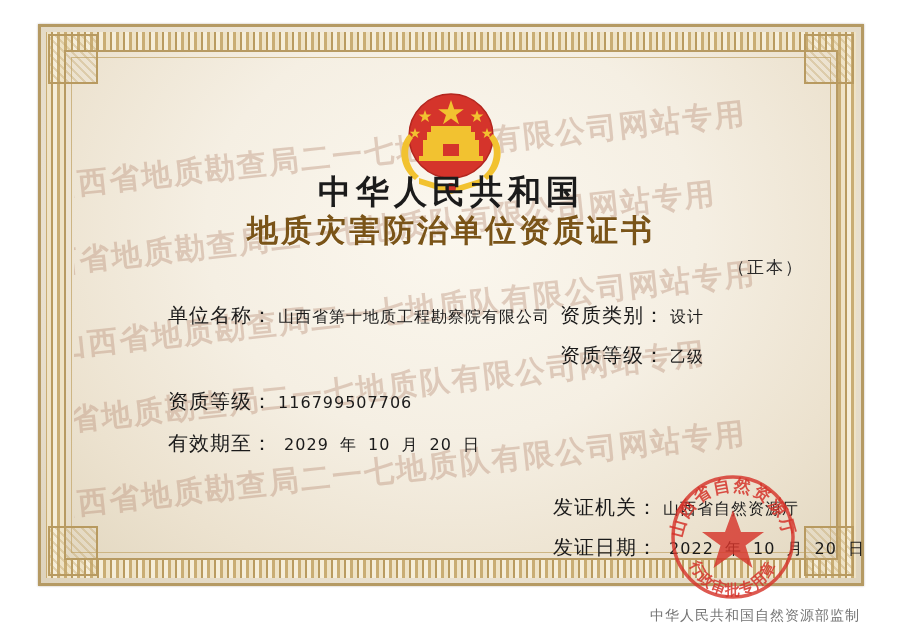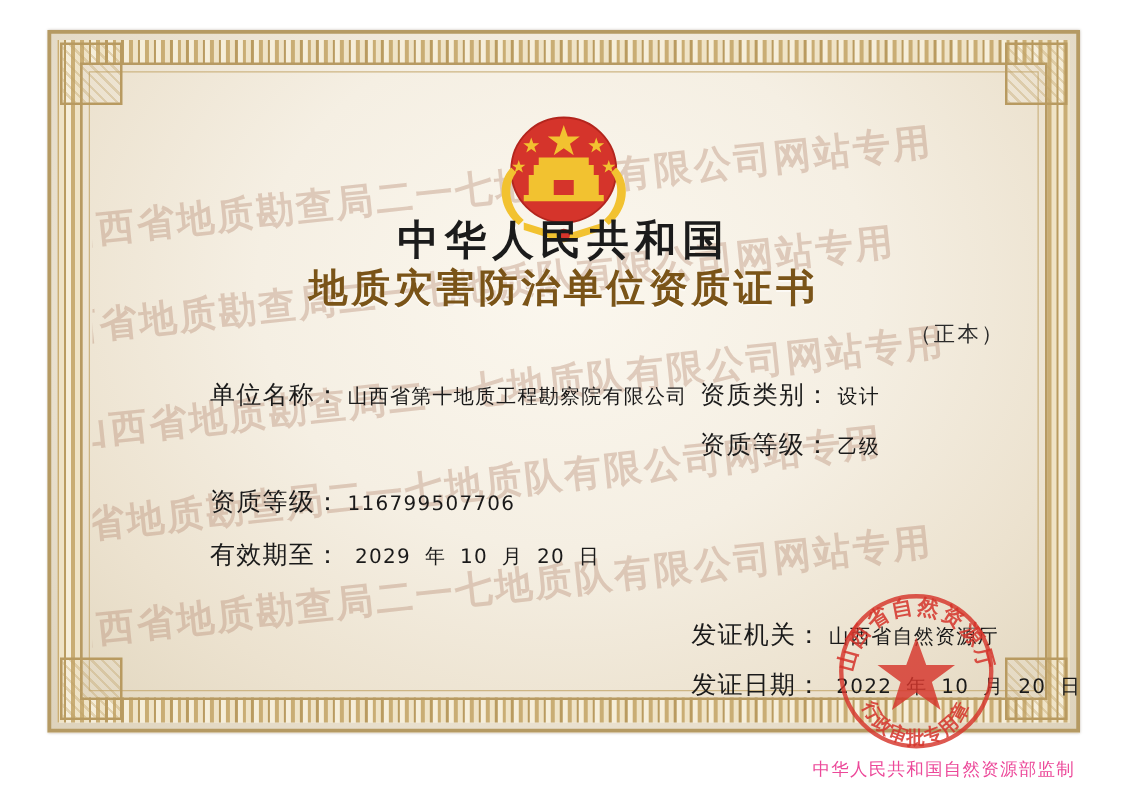--- a/index.html
+++ b/index.html
@@ -180,21 +180,21 @@
     height: 150px;
     pointer-events: none;
   }
 
   
   #footer-note {
     position: absolute;
     right: 40px;
     bottom: 12px;
     font-size: 14px;
-    color: #ec4899;
+    color: #737373;
     letter-spacing: 1px;
     font-family: "DejaVu Sans", "Liberation Sans", sans-serif;
   }
 </style>
 </head>
 <body>
 
 <div id="cert-page">
 
   <div id="cert-paper">

